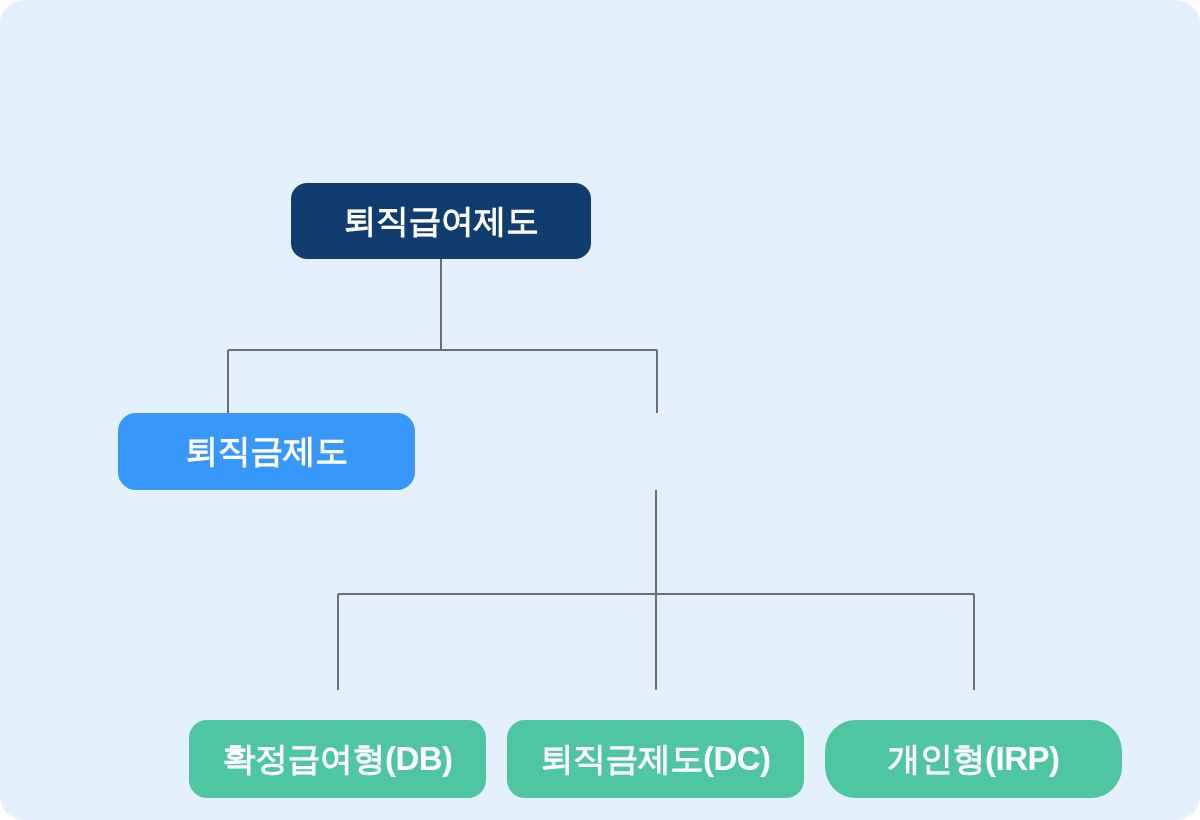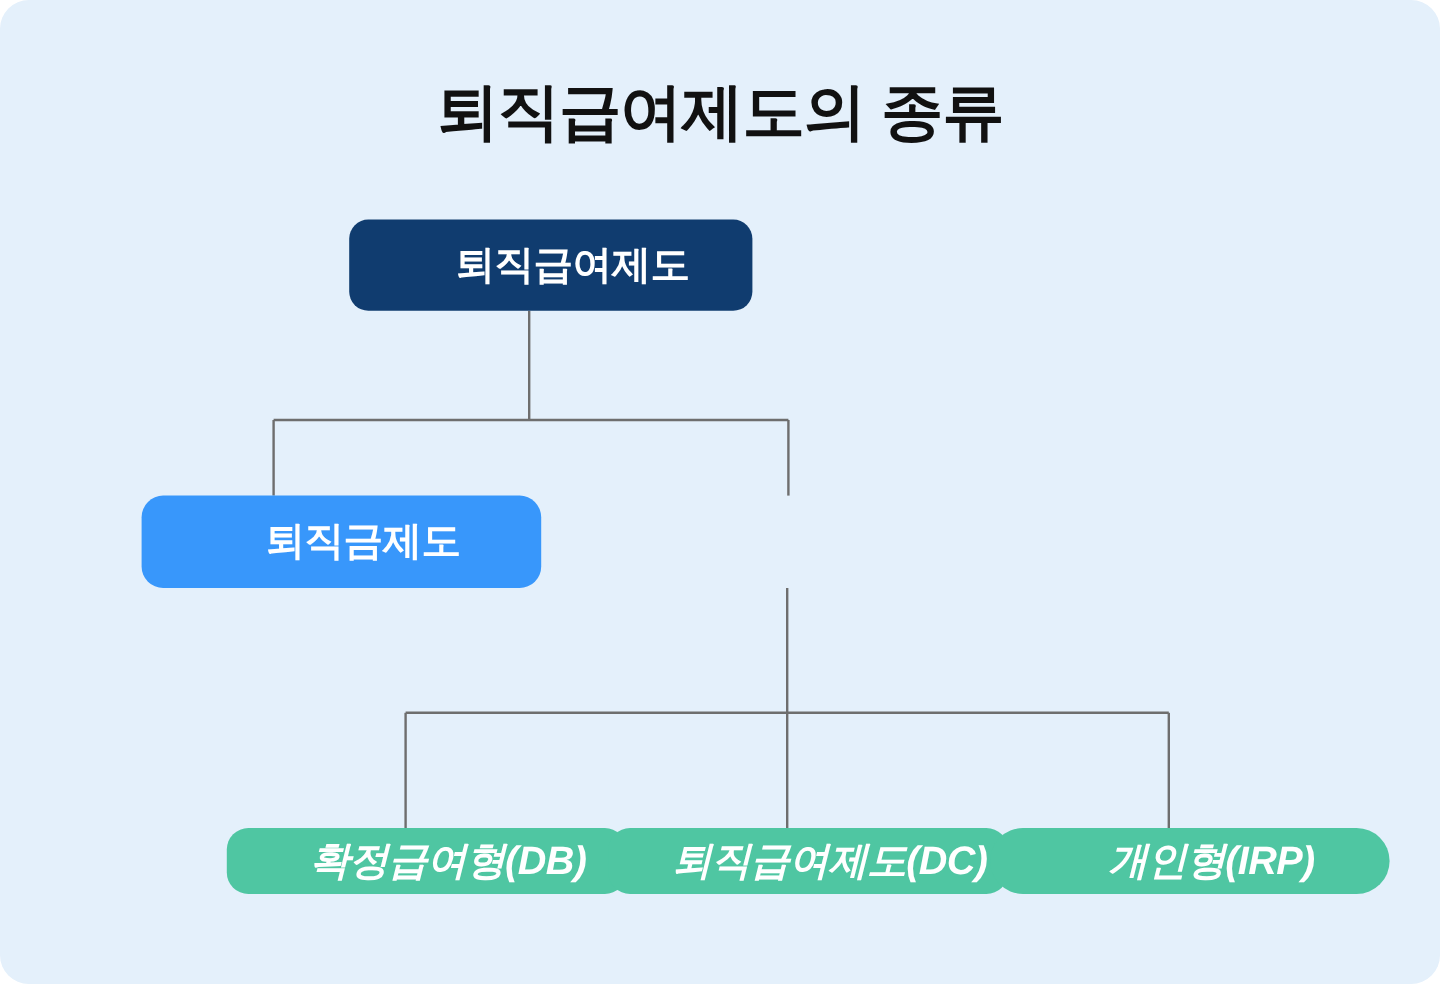--- a/index.html
+++ b/index.html
@@ -43,68 +43,65 @@
     position: absolute;
     display: flex;
     align-items: center;
     justify-content: center;
     border-radius: 18px;
     color: var(--node_text, #fff);
     font-size: 33px;
     font-weight: 700;
     letter-spacing: -0.5px;
     white-space: nowrap;
-    padding-left: 36px;
   }
   .node-root {
     left: 291px; top: 183px;
     width: 300px; height: 76px;
     background: var(--root_node, #103C6F);
     border-radius: 16px;
   }
   .node-branch {
     width: 297px; height: 77px;
     top: 413px;
     background: var(--branch_node, #3897FB);
   }
   .node-branch.pos-a { left: 78px; margin-left: 40px; }
   .node-branch.pos-b { left: 508px; }
   .node-leaf {
-    width: 297px; height: 55px;
-    top: 690px;
+    width: 297px; height: 78px;
+    top: 720px;
     background: var(--leaf_node, #4FC6A2);
-    font-style: italic;
   }
   .node-leaf.pos-a { left: 189px; }
   .node-leaf.pos-b { left: 507px; }
   .node-leaf.pos-c { left: 825px; border-radius: 31px; }
 </style>
 </head>
 <body>
 
 <div class="card">
 
-  <div class="title">퇴직급여제도의 종류</div>
 
   <svg class="connectors" viewBox="0 0 1200 820" xmlns="http://www.w3.org/2000/svg" aria-hidden="true">
     <line x1="441" y1="259" x2="441" y2="350"></line>
     <line x1="228" y1="350" x2="657" y2="350"></line>
     <line x1="228" y1="350" x2="228" y2="413"></line>
     <line x1="657" y1="350" x2="657" y2="413"></line>
     <line x1="656" y1="490" x2="656" y2="594"></line>
     <line x1="338" y1="594" x2="974" y2="594"></line>
     <line x1="338" y1="594" x2="338" y2="690"></line>
     <line x1="656" y1="594" x2="656" y2="690"></line>
     <line x1="974" y1="594" x2="974" y2="690"></line>
   </svg>
 
   <div class="node node-root">퇴직급여제도</div>
 
   <div class="node node-branch pos-a">퇴직금제도</div>
 
 
   <div class="node node-leaf pos-a">확정급여형(DB)</div>
 
-  <div class="node node-leaf pos-b">퇴직급여제도(DC)</div>
+  <div class="node node-leaf pos-b">퇴직금제도(DC)</div>
 
   <div class="node node-leaf pos-c">개인형(IRP)</div>
 
 </div>
 
 </body></html>

